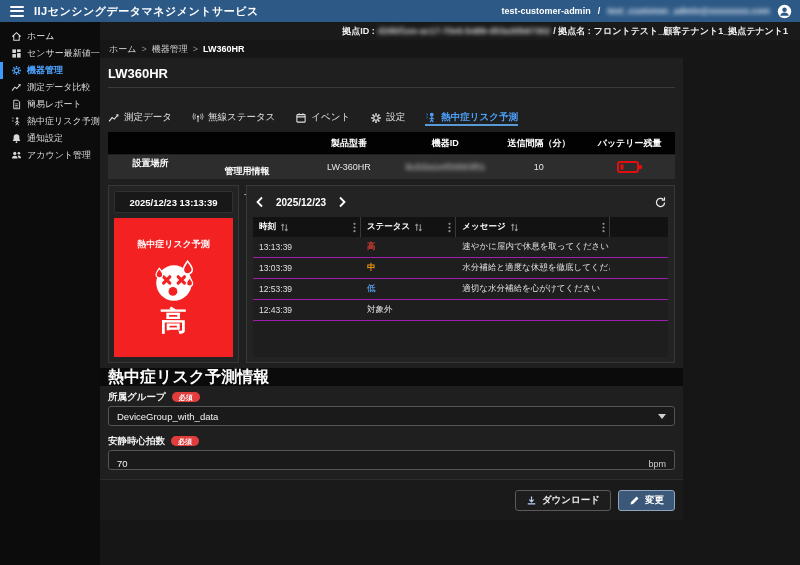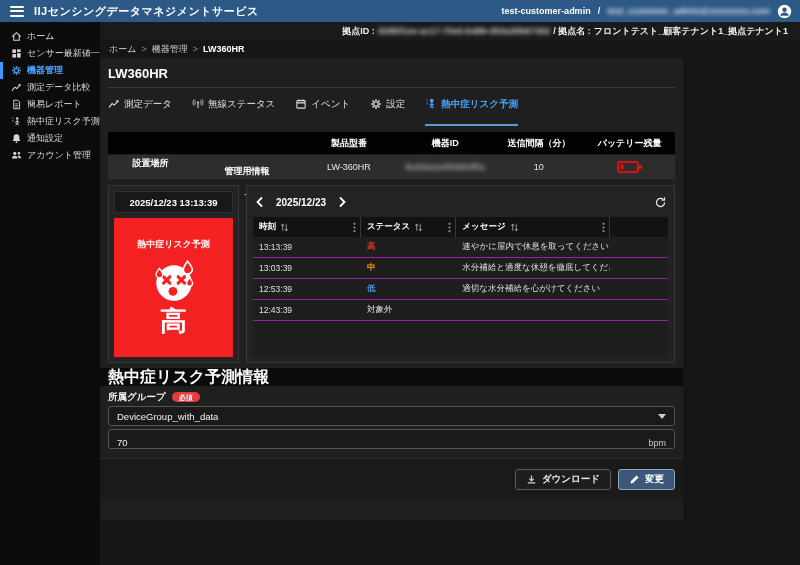--- a/index.html
+++ b/index.html
@@ -34,21 +34,21 @@
   .breadcrumb .crumb { cursor:pointer; }
   .breadcrumb .current { color:#fff; font-weight:bold; }
 
   .card { position:absolute; left:0; top:36px; width:583px; height:462px; background:#1f1f1f; }
 
   .page-title { margin:8px 8px 0; font-size:13px; font-weight:bold; color:#fff;
                 padding-bottom:6px; border-bottom:1px solid #3a3a3a; }
 
   
   .tabs { margin:10px 8px 0; height:28px; display:flex; gap:20px; align-items:center; }
-  .tab { display:flex; align-items:flex-start; gap:4px; font-size:9.5px; color:#e2e2e2; cursor:pointer;
+  .tab { display:flex; align-items:flex-end; gap:4px; font-size:9.5px; color:#e2e2e2; cursor:pointer;
          height:100%; border-bottom:2px solid transparent; white-space:nowrap; }
   .tab.active { color:#4da3ff; font-weight:bold; border-bottom-color:#5b9bd5; }
   .tab.active svg * { stroke:#4da3ff; } .tab.active svg .f { fill:#4da3ff; }
 
   
   .device-table { margin:6px 8px 0; font-size:9px; }
   .dt-row { display:flex; }
   .dt-head { background:#020202; height:22px; font-weight:bold; color:#fff; }
   .dt-data { background:#2d2d2d; height:24px; margin-top:1px; color:#e6e6e6; }
   .dt-cell { display:flex; align-items:center; justify-content:center; white-space:nowrap; }
@@ -408,20 +408,24 @@
       <div class="form-area">
         <div class="field-label">
           <span>所属グループ</span>
           <span class="badge">必須</span>
         </div>
         <div class="select-box">
           <span>DeviceGroup_with_data</span>
           <span class="select-caret"></span>
         </div>
 
+        <div class="field-label mt9">
+          <span>安静時心拍数</span>
+          <span class="badge">必須</span>
+        </div>
         <div class="input-box">
           <input type="text" value="70" style="">
           <span class="unit">bpm</span>
         </div>
       </div>
 
       <div class="card-footer">
         <div class="btn btn-outline">
           <svg width="11" height="11" viewBox="0 0 16 16" fill="none" stroke="#b9d3f5" stroke-width="1.8">
               <path d="M8 2 V9.5 M4.8 6.8 L8 10 L11.2 6.8 M2.5 13 H13.5"></path>

